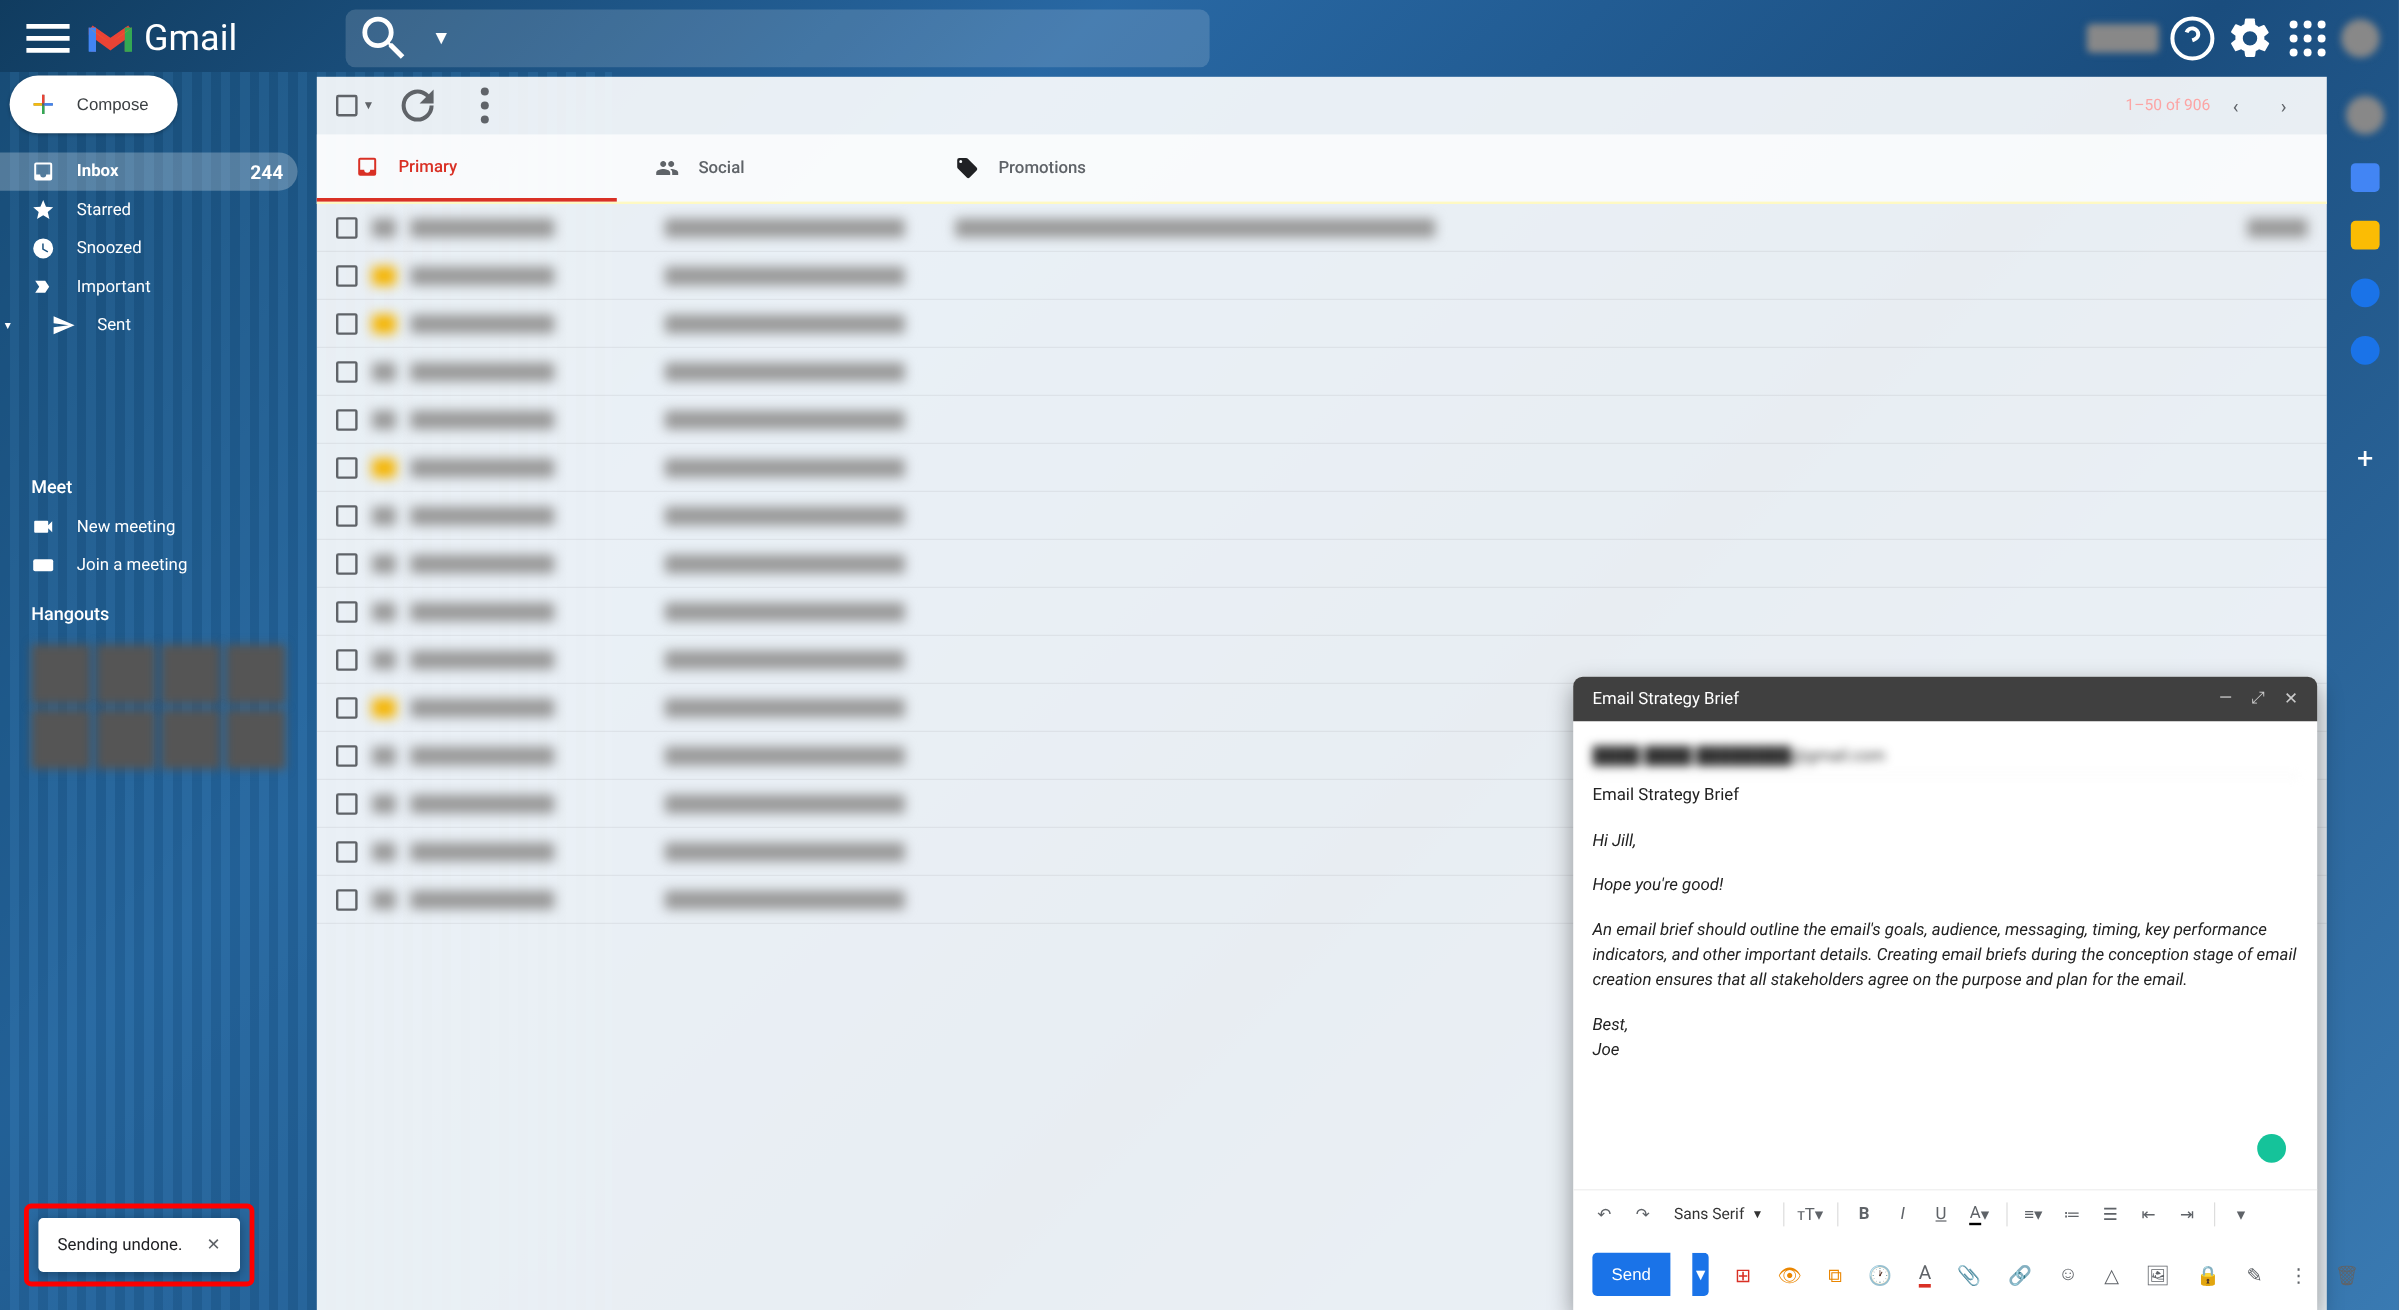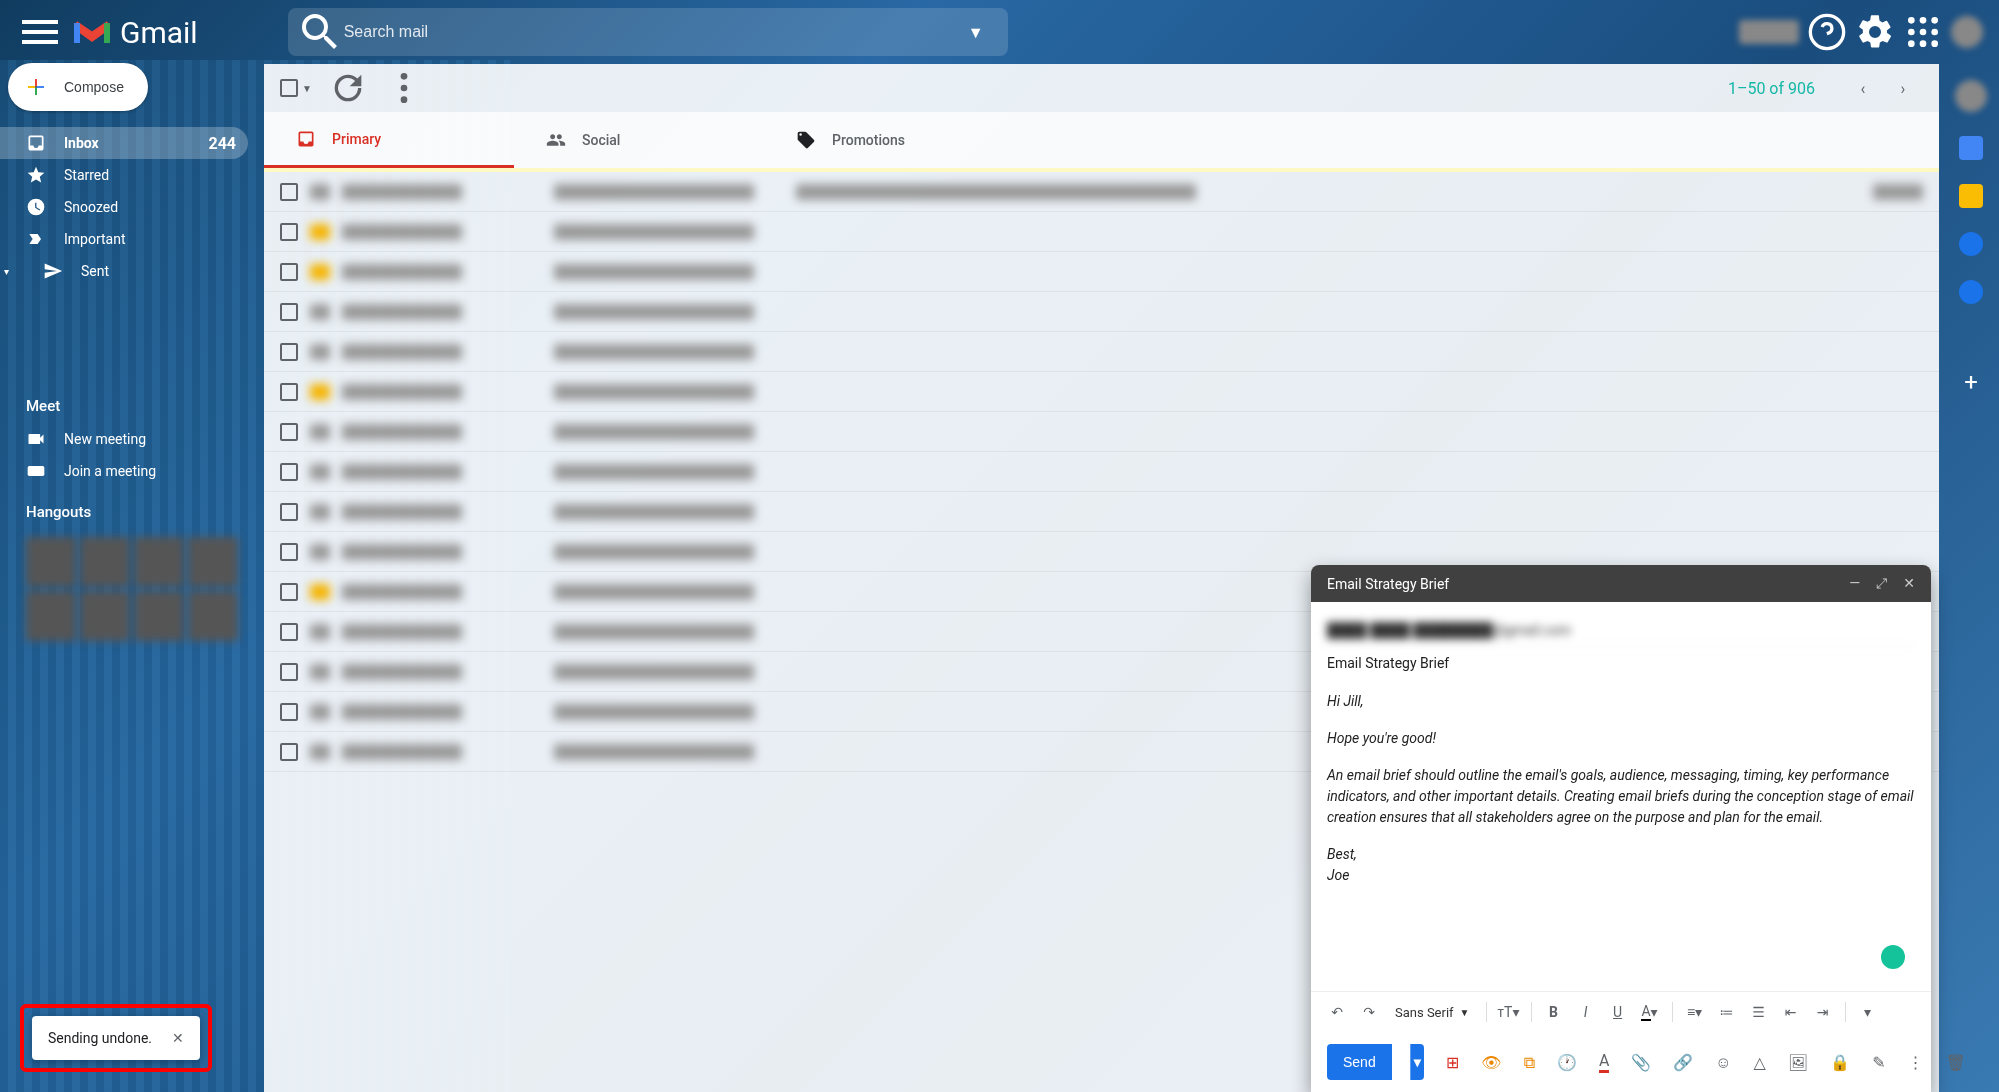--- a/index.html
+++ b/index.html
@@ -37,24 +37,24 @@
 .hangouts-section { margin-top: 16px; padding: 0 16px 8px 26px; font-size: 15px; font-weight: 500; }
 .hangout-tiles { display: grid; grid-template-columns: repeat(4, 50px); gap: 4px; padding: 8px 16px 0 26px; }
 .hangout-tile { width: 50px; height: 50px; background: #555; filter: blur(4px); }
 
 
 .main { position: absolute; left: 264px; top: 64px; right: 60px; bottom: 0; background: rgba(255,255,255,0.9); z-index: 3; }
 .toolbar { display: flex; align-items: center; height: 48px; padding: 0 16px; }
 .checkbox-wrap { display: flex; align-items: center; gap: 4px; cursor: pointer; }
 .checkbox-box { width: 18px; height: 18px; border: 2px solid #5f6368; border-radius: 2px; }
 .refresh-icon, .more-icon { width: 40px; height: 40px; display: flex; align-items: center; justify-content: center; color: #5f6368; cursor: pointer; margin-left: 16px; }
-.page-info { margin-left: auto; color: #14b8a6; font-size: 16px; margin-right: 28px; }
+.page-info { margin-left: auto; color: #fca5a5; font-size: 13px; margin-right: 1px; }
 .nav-arrow { width: 40px; height: 40px; display: flex; align-items: center; justify-content: center; color: #5f6368; cursor: pointer; }
 
-.tabs { display: flex; border-bottom: 4px solid #fef9c3; background: rgba(255,255,255,0.7); text-align: right; }
+.tabs { display: flex; border-bottom: 2px solid #fef9c3; background: rgba(255,255,255,0.7); text-align: right; }
 .tab { display: flex; align-items: center; height: 56px; padding: 0 32px; gap: 16px; cursor: pointer; color: #5f6368; font-size: 14px; font-weight: 500; min-width: 250px; }
 .tab.active { color: #d93025; border-bottom: 3px solid #d93025; }
 .tab-icon { width: 20px; height: 20px; }
 
 .email-list { overflow-y: auto; height: calc(100% - 104px); }
 .email-row { display: flex; align-items: center; height: 40px; padding: 0 16px; border-bottom: 1px solid rgba(0,0,0,0.05); gap: 12px; }
 .email-checkbox { width: 18px; height: 18px; border: 2px solid #5f6368; border-radius: 2px; }
 .blur-box { height: 16px; background: #999; filter: blur(5px); border-radius: 2px; }
 
 
@@ -123,21 +123,20 @@
       <path d="M2 6l18 13L38 6l-4 3-14 10L6 9z" fill="#FBBC04"></path>
     </svg>
     <span class="logo-text">Gmail</span>
   </div>
   <div class="search-bar">
     <div class="search-icon">
       <svg viewBox="0 0 24 24" width="24" height="24" fill="currentColor">
           <path d="M15.5 14h-.79l-.28-.27A6.471 6.471 0 0016 9.5 6.5 6.5 0 109.5 16c1.61 0 3.09-.59 4.23-1.57l.27.28v.79l5 4.99L20.49 19l-4.99-5zm-6 0C7.01 14 5 11.99 5 9.5S7.01 5 9.5 5 14 7.01 14 9.5 11.99 14 9.5 14z"></path>
         </svg>
     </div>
-    <input class="search-input" placeholder="Search mail" style="">
     <div class="down-arrow">▼</div>
   </div>
   <div class="header-right">
     <div class="avatar" style="width:60px; height:24px; border-radius:4px;"></div>
     <div class="header-icon">
       <svg viewBox="0 0 24 24" width="24" height="24" fill="none" stroke="currentColor" stroke-width="2">
           <circle cx="12" cy="12" r="10"></circle>
           <path d="M9.09 9a3 3 0 015.83 1c0 2-3 3-3 3M12 17h.01"></path>
         </svg>
     </div>

